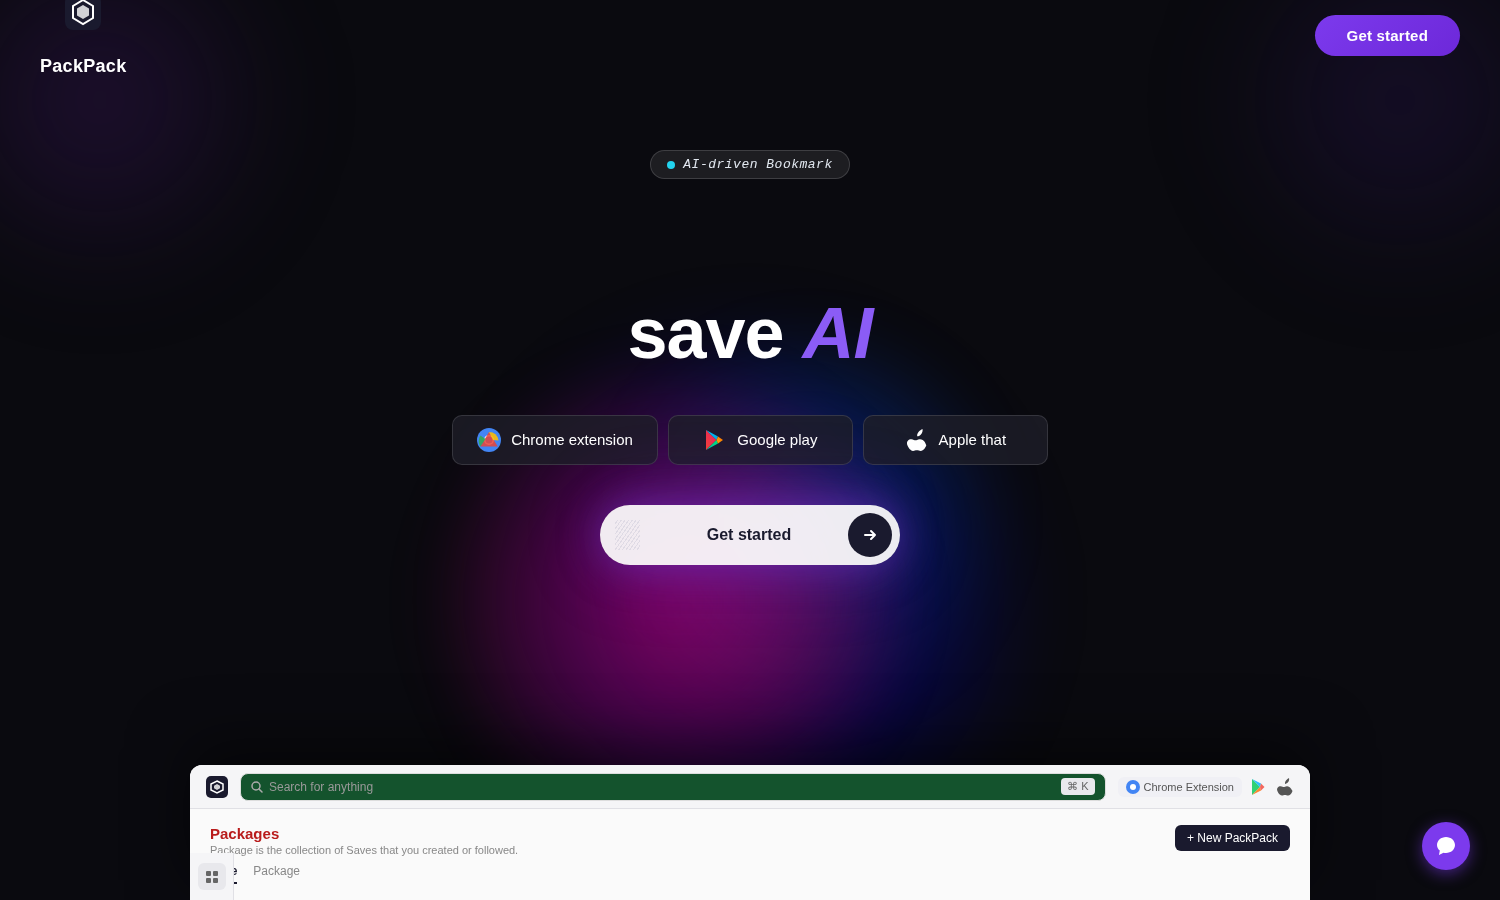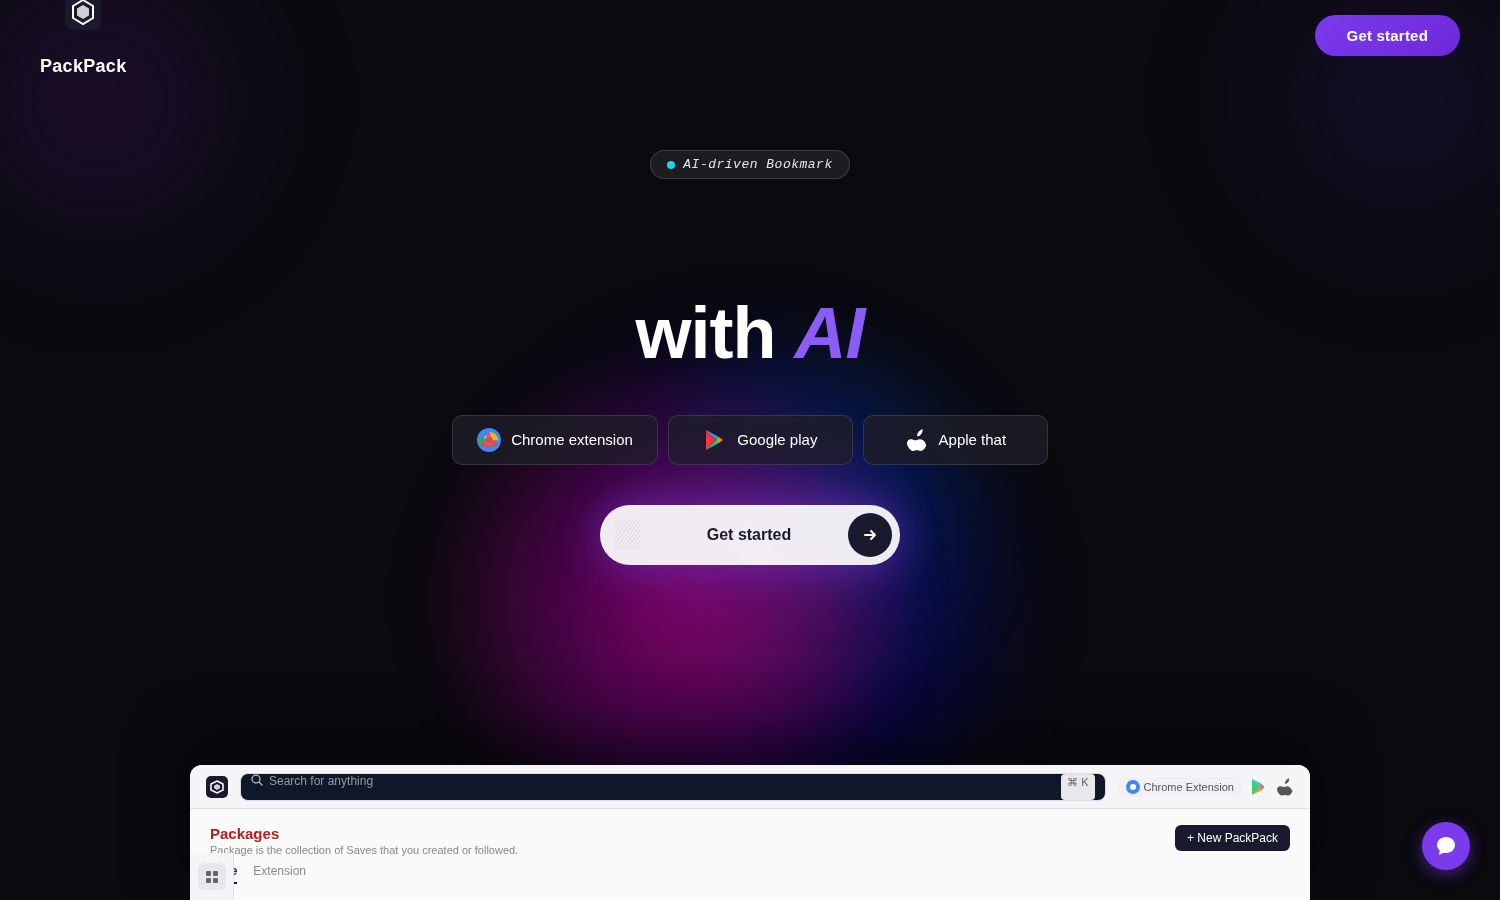--- a/index.html
+++ b/index.html
@@ -288,25 +288,26 @@
       height: 22px;
       background: #1a1a2e;
       border-radius: 5px;
       display: flex;
       align-items: center;
       justify-content: center;
     }
 
     .search-bar {
       flex: 1;
-      background: #0f172a;
+      background: #14532d;
       border: 1px solid #ddd;
       border-radius: 8px;
       height: 28px;
       display: flex;
+      align-items: center;
       padding: 0 10px;
       gap: 6px;
     }
 
     .search-bar-text {
       color: #999;
       font-size: 12px;
     }
 
     .search-shortcut {
@@ -470,21 +471,21 @@
 </nav>
 
 <section class="hero">
   <div class="badge">
     <span class="badge-dot"></span>
     <span class="badge-text">AI-driven Bookmark</span>
   </div>
 
   <h1 class="hero-title">
     <br>
-    <span>with </span><span class="ai-text">AI</span>
+    <span>save </span><span class="ai-text">AI</span>
   </h1>
 
   <div class="download-buttons">
 
     <button class="download-btn">
       <span class="chrome-icon">
         <svg width="24" height="24" viewBox="0 0 24 24">
           <circle cx="12" cy="12" r="12" fill="#4285F4"></circle>
           <circle cx="12" cy="12" r="5" fill="white"></circle>
           <circle cx="12" cy="12" r="3.5" fill="#4285F4"></circle>
@@ -603,21 +604,21 @@
       <div class="app-content" style="flex:1; padding-left: 20px;">
         <div class="app-content-header">
           <div>
             <div class="packages-title">Packages</div>
             <div class="packages-desc">Package is the collection of Saves that you created or followed.</div>
           </div>
           <button class="new-package-btn">+ New PackPack</button>
         </div>
         <div class="app-tabs">
           <span class="app-tab active">Mine</span>
-          <span class="app-tab">Extension</span>
+          <span class="app-tab">Package</span>
         </div>
       </div>
     </div>
   </div>
 </div>
 
 <div class="chat-bubble">
   <svg width="22" height="22" viewBox="0 0 22 22" fill="white">
     <path d="M11 2C6 2 2 5.6 2 10C2 12.2 3 14.2 4.8 15.6L4 20L8.5 17.8C9.3 18 10.1 18 11 18C16 18 20 14.4 20 10C20 5.6 16 2 11 2Z"></path>
   </svg>

